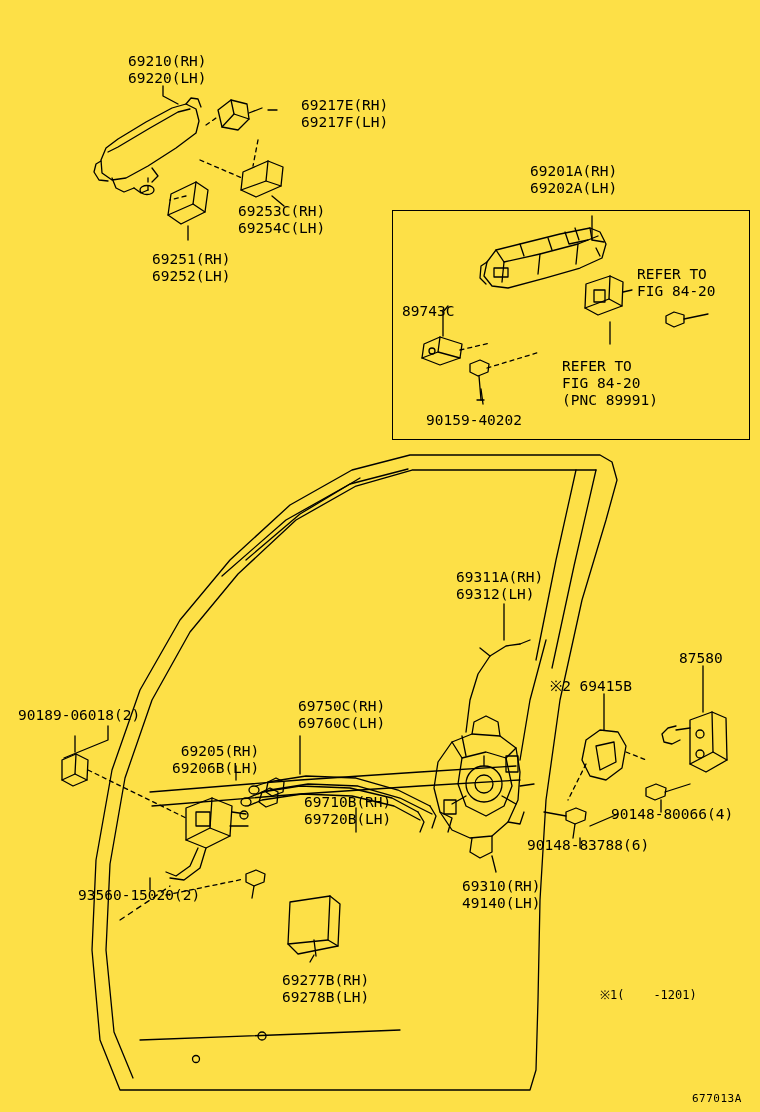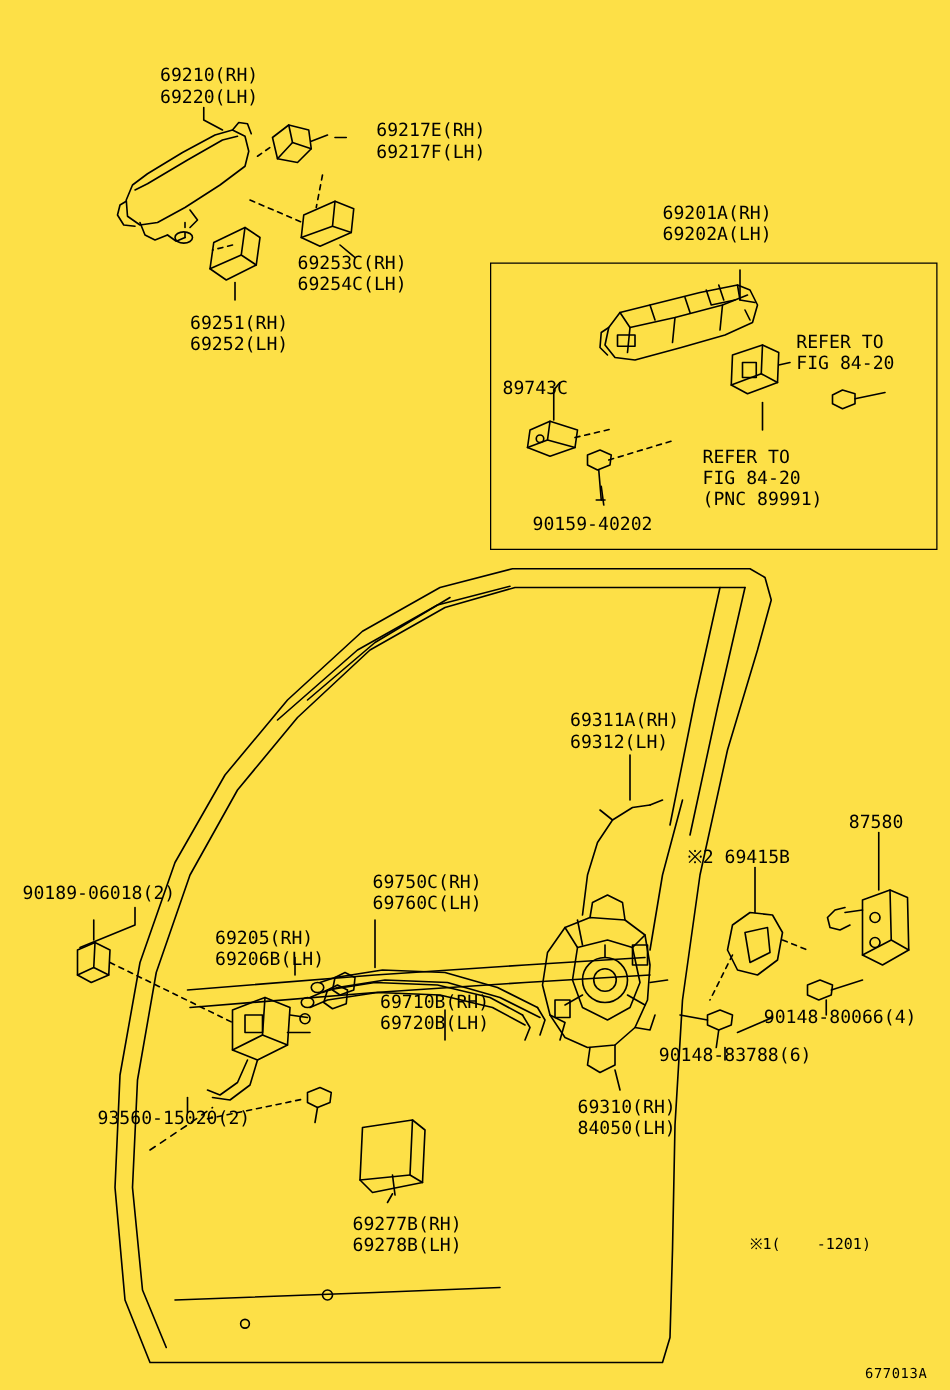--- a/index.html
+++ b/index.html
@@ -290,32 +290,32 @@
 
   <div class="lbl" style="left:550px; top:678px;">※2 69415B</div>
 
   <div class="lbl" style="left:679px; top:650px;">87580</div>
 
   <div class="lbl" style="left:18px; top:707px;">90189-06018(2)</div>
 
   <div class="lbl" style="left:298px; top:698px;">69750C(RH)
 69760C(LH)</div>
 
-  <div class="lbl" style="left:172px; top:743px;">69205(RH)
+  <div class="lbl" style="left:172px; top:743px;text-align:right;">69205(RH)
 69206B(LH)</div>
 
   <div class="lbl" style="left:611px; top:806px;">90148-80066(4)</div>
 
   <div class="lbl" style="left:527px; top:837px;">90148-83788(6)</div>
 
   <div class="lbl" style="left:304px; top:794px;">69710B(RH)
 69720B(LH)</div>
 
   <div class="lbl" style="left:462px; top:878px;">69310(RH)
-84050(LH)</div>
+49140(LH)</div>
 
   <div class="lbl" style="left:78px; top:887px;">93560-15020(2)</div>
 
   <div class="lbl" style="left:282px; top:972px;">69277B(RH)
 69278B(LH)</div>
 
   <div class="lbl small" style="left:600px; top:988px;">※1(    -1201)</div>
 
   <div class="lbl code" style="left:692px; top:1090px;">677013A</div>
 

